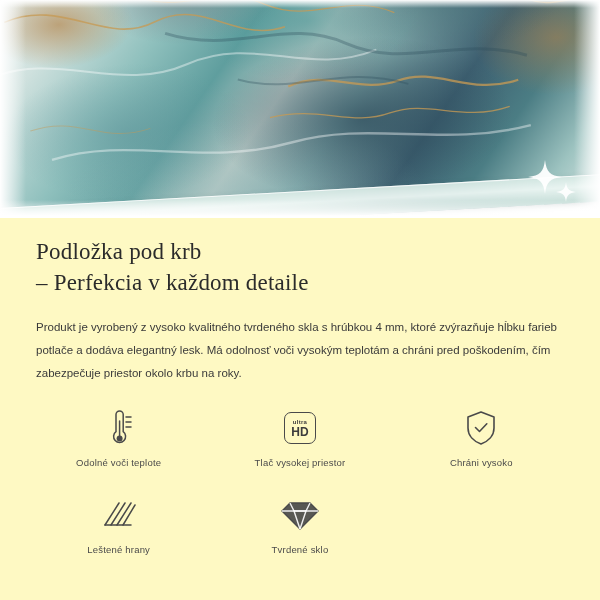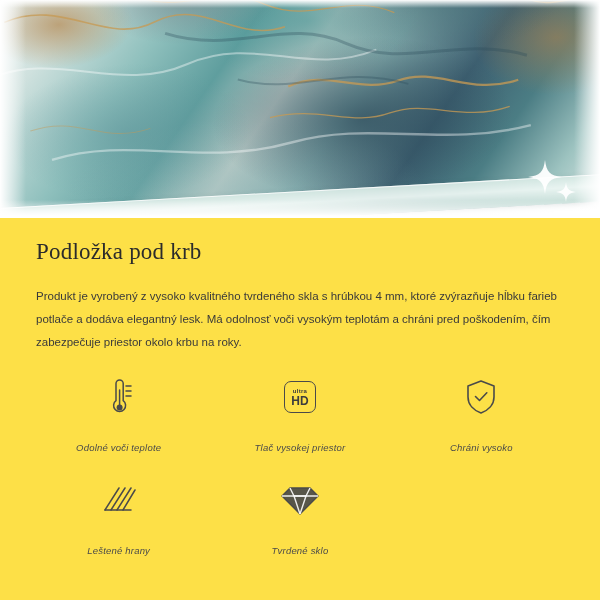--- a/index.html
+++ b/index.html
@@ -10,21 +10,21 @@
     width: 600px;
     height: 600px;
     background: #ffffff;
     font-family: "Liberation Sans", sans-serif;
     overflow: hidden;
   }
   .page {
     position: relative;
     width: 600px;
     height: 600px;
-    background: #fde047;
+    background: #fef9c3;
   }
 
   
   .hero {
     position: relative;
     width: 600px;
     height: 218px;
     overflow: hidden;
     background: #ffffff;
   }
@@ -123,26 +123,25 @@
     align-items: center;
     width: 170px;
   }
   .feature-icon {
     height: 42px;
     display: flex;
     align-items: center;
     justify-content: center;
   }
   .feature-label {
-    margin-top: 24px;
+    margin-top: 8px;
     font-size: 9.5px;
     color: #4a4a4a;
     text-align: center;
     letter-spacing: 0.2px;
-    font-style: italic;
   }
   .ultrahd {
     width: 30px;
     height: 30px;
     border: 1.6px solid #4a4a4a;
     border-radius: 7px;
     display: flex;
     flex-direction: column;
     align-items: center;
     justify-content: center;
@@ -192,20 +191,21 @@
     <div class="sparkle" style="left:556px; top:182px;">
       <svg width="20" height="20" viewBox="0 0 34 34">
         <path d="M17 0 C18.4 12 22 15.6 34 17 C22 18.4 18.4 22 17 34 C15.6 22 12 18.4 0 17 C12 15.6 15.6 12 17 0 Z" fill="#ffffff" fill-opacity="0.9"></path>
       </svg>
     </div>
   </div>
 
   <div class="content">
     <h1 class="headline">
       <span>Podložka pod krb</span>
+      <span class="l2">– Perfekcia v každom detaile</span>
     </h1>
     <p class="body-copy">Produkt je vyrobený z vysoko kvalitného tvrdeného skla s hrúbkou 4 mm, ktoré zvýrazňuje hĺbku farieb potlače a dodáva elegantný lesk. Má odolnosť voči vysokým teplotám a chráni pred poškodením, čím zabezpečuje priestor okolo krbu na roky.</p>
   </div>
 
   <div class="features">
 
     <div class="feature">
       <div class="feature-icon">
         <svg width="38" height="40" viewBox="0 0 38 40" fill="none" stroke="#4a4a4a" stroke-width="1.5" stroke-linecap="round">
           <path d="M16 6.5 a3.6 3.6 0 0 1 7.2 0 v17.2 a6 6 0 1 1 -7.2 0 Z"></path>

